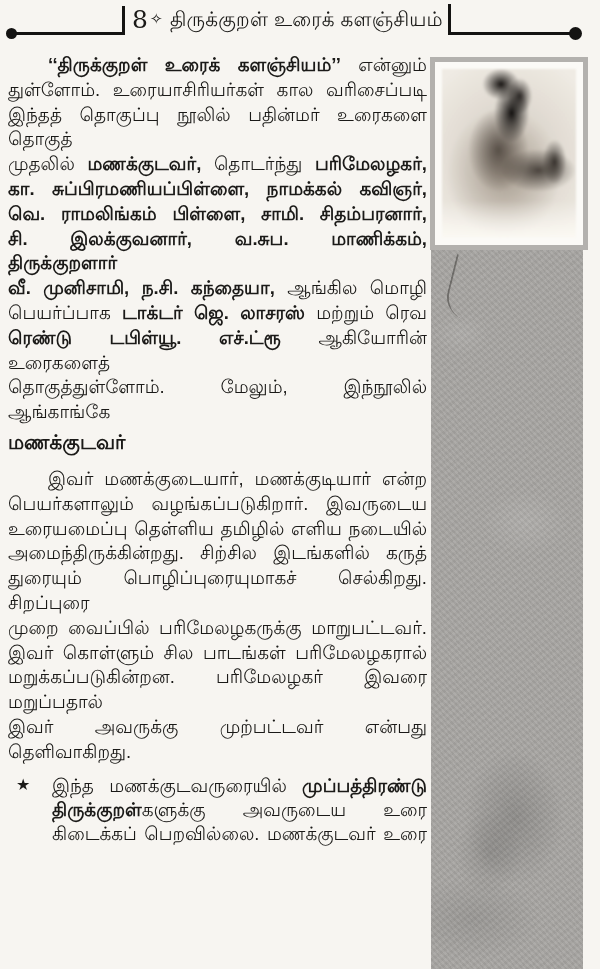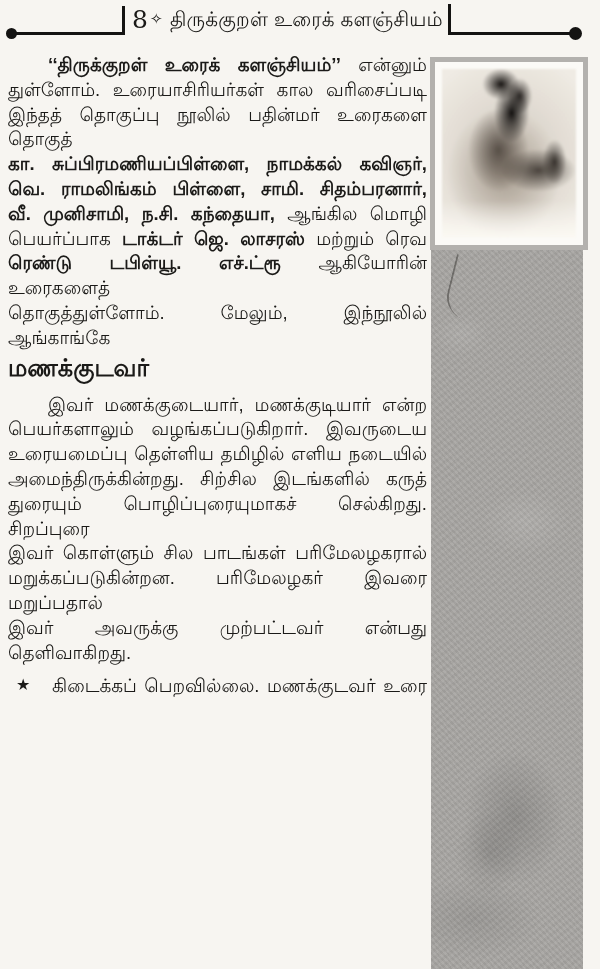--- a/index.html
+++ b/index.html
@@ -33,21 +33,21 @@
   #page-title{font-weight:normal;font-size:20px;letter-spacing:.2px;}
   
   #column{position:absolute;left:8px;top:53px;width:419px;}
   .tl{
     text-align:justify;text-align-last:justify;
     line-height:24.8px;font-size:18.5px;
   }
   .tl.end{text-align-last:left;}
   .tl.ind{text-indent:40px;}
   .bold{font-weight:bold;}
-  .heading{font-weight:bold;font-size:24px;line-height:26px;margin:4px 0 12px 0;}
+  .heading{font-weight:bold;font-size:20px;line-height:26px;margin:4px 0 12px 0;}
   .para{margin:0;}
   .bullet{position:relative;margin-top:9px;padding-left:44px;}
   .bullet .star{position:absolute;left:8px;top:1px;font-size:16px;}
   .bullet .tl{line-height:24.2px;}
   
   #portrait-frame{
     position:absolute;left:430px;top:57px;width:158px;height:193px;
     background:#fbfaf7;border:5px solid var(--frame);box-sizing:border-box;
     padding:7px;
   }
@@ -110,35 +110,40 @@
 
 <div id="portrait-frame">
   <div id="portrait-photo"></div>
 </div>
 
 <div id="column">
     <div class="para">
       <div class="tl ind"><span class="bold">‘‘திருக்குறள் உரைக் களஞ்சியம்’’</span><span> என்னும்</span></div>
       <div class="tl"><span>துள்ளோம். உரையாசிரியர்கள் கால வரிசைப்படி</span></div>
       <div class="tl"><span>இந்தத் தொகுப்பு நூலில் பதின்மர் உரைகளை தொகுத்</span></div>
+      <div class="tl"><span>முதலில் </span><span class="bold">மணக்குடவர்,</span><span> தொடர்ந்து </span><span class="bold">பரிமேலழகர்,</span></div>
       <div class="tl"><span class="bold">கா. சுப்பிரமணியப்பிள்ளை, நாமக்கல் கவிஞர்,</span></div>
       <div class="tl"><span class="bold">வெ. ராமலிங்கம் பிள்ளை, சாமி. சிதம்பரனார்,</span></div>
+      <div class="tl"><span class="bold">சி. இலக்குவனார், வ.சுப. மாணிக்கம், திருக்குறளார்</span></div>
       <div class="tl"><span class="bold">வீ. முனிசாமி, ந.சி. கந்தையா,</span><span> ஆங்கில மொழி</span></div>
       <div class="tl"><span>பெயர்ப்பாக </span><span class="bold">டாக்டர் ஜெ. லாசரஸ்</span><span> மற்றும் ரெவ</span></div>
       <div class="tl"><span class="bold">ரெண்டு டபிள்யூ. எச்.ட்ரூ</span><span> ஆகியோரின் உரைகளைத்</span></div>
       <div class="tl"><span>தொகுத்துள்ளோம். மேலும், இந்நூலில் ஆங்காங்கே</span></div>
     </div>
     <div class="heading">மணக்குடவர்</div>
     <div class="para">
       <div class="tl ind"><span>இவர் மணக்குடையார், மணக்குடியார் என்ற</span></div>
       <div class="tl"><span>பெயர்களாலும் வழங்கப்படுகிறார். இவருடைய</span></div>
       <div class="tl"><span>உரையமைப்பு தெள்ளிய தமிழில் எளிய நடையில்</span></div>
       <div class="tl"><span>அமைந்திருக்கின்றது. சிற்சில இடங்களில் கருத்</span></div>
       <div class="tl"><span>துரையும் பொழிப்புரையுமாகச் செல்கிறது. சிறப்புரை</span></div>
+      <div class="tl"><span>முறை வைப்பில் பரிமேலழகருக்கு மாறுபட்டவர்.</span></div>
       <div class="tl"><span>இவர் கொள்ளும் சில பாடங்கள் பரிமேலழகரால்</span></div>
       <div class="tl"><span>மறுக்கப்படுகின்றன. பரிமேலழகர் இவரை மறுப்பதால்</span></div>
       <div class="tl end"><span>இவர் அவருக்கு முற்பட்டவர் என்பது தெளிவாகிறது.</span></div>
     </div>
     <div class="bullet">
       <span class="star">★</span>
+      <div class="tl"><span>இந்த மணக்குடவருரையில் </span><span class="bold">முப்பத்திரண்டு</span></div>
+      <div class="tl"><span class="bold">திருக்குறள்</span><span>களுக்கு அவருடைய உரை</span></div>
       <div class="tl"><span>கிடைக்கப் பெறவில்லை. மணக்குடவர் உரை</span></div>
     </div>
   </div>
 
 </body></html>

